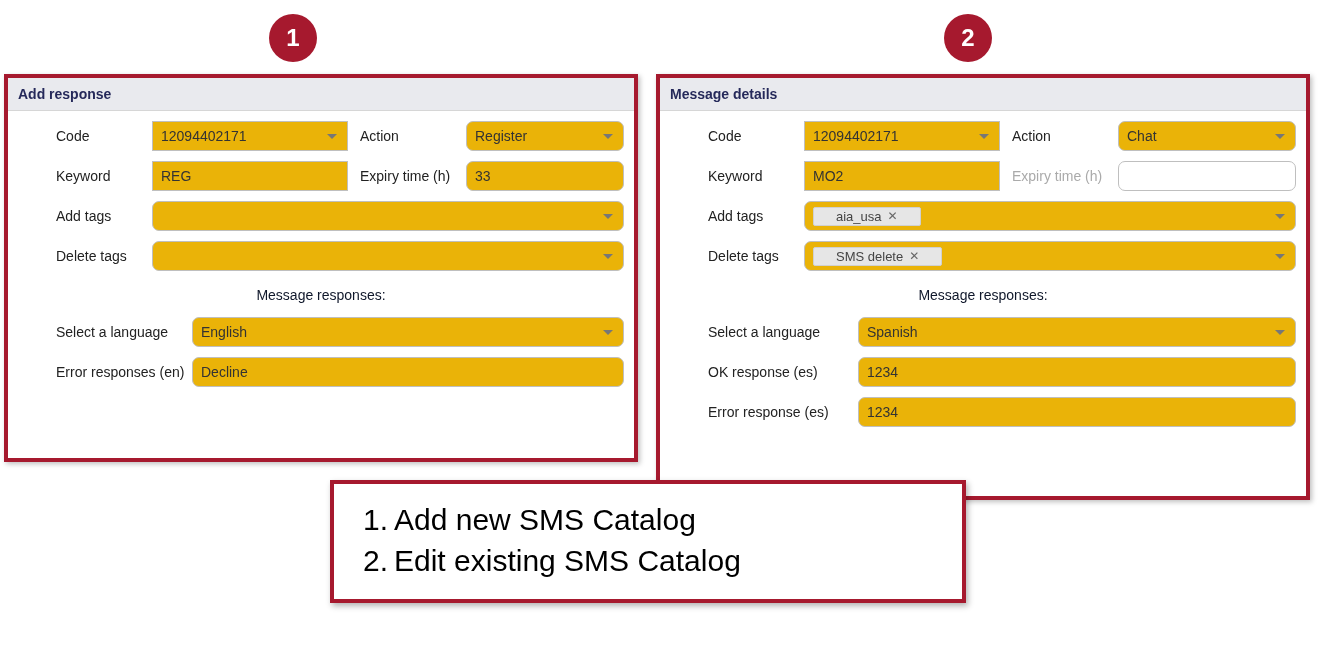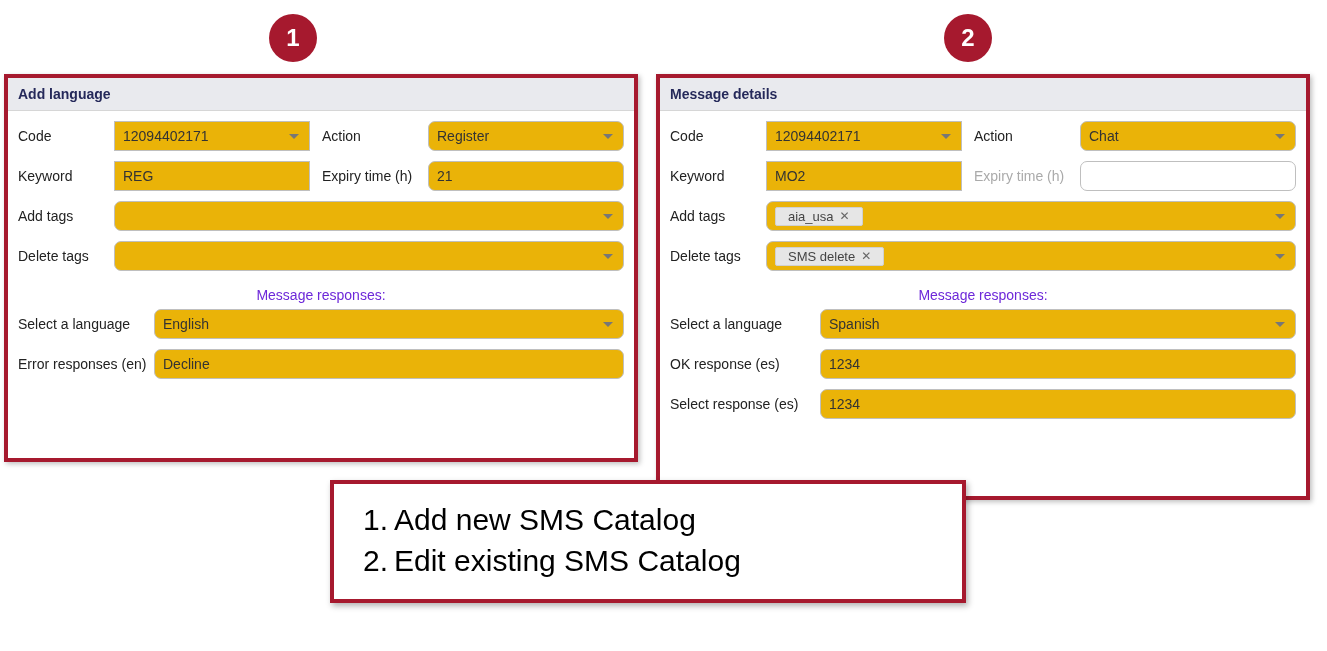--- a/index.html
+++ b/index.html
@@ -60,20 +60,21 @@
     color: #25295a;
   }
   .panel-body {
     padding: 10px 10px 4px 10px;
   }
 
   .row {
     display: flex;
     align-items: center;
     margin-bottom: 10px;
+    margin-left: 38px;
   }
   .label {
     color: #222;
   }
   .label-nm { width: 96px; flex: 0 0 96px; }
   .label-md { width: 84px; flex: 0 0 84px; }
   .label-lg { width: 136px; flex: 0 0 136px; }
   .label-lg2 { width: 150px; flex: 0 0 150px; }
 
   .input, .dropdown, .tagbox {
@@ -110,31 +111,31 @@
     border-left: 5px solid transparent;
     border-right: 5px solid transparent;
     border-top: 5px solid #777;
   }
 
   .grow { flex: 1 1 auto; min-width: 0; border-radius: 7px; }
   .gap { width: 12px; flex: 0 0 12px; }
 
   .section-title {
     text-align: center;
-    margin: 16px 0 6px 0;
-    color: #6d28d9;
+    margin: 16px 0 14px 0;
+    color: #0f172a;
   }
 
   .tag-chip {
     display: inline-flex;
     align-items: center;
     background: #e6e6e6;
     border: 1px solid #d0d0d0;
     border-radius: 2px;
-    padding: 1px 12px;
+    padding: 1px 22px;
     font-size: 13px;
     color: #444;
     margin-right: 4px;
   }
   .tag-chip .x {
     margin-left: 6px;
     color: #666;
     font-size: 12px;
   }
 
@@ -166,21 +167,21 @@
 </style>
 </head>
 <body>
 
 <div class="stage">
 
   <div class="badge badge-1">1</div>
   <div class="badge badge-2">2</div>
 
   <div class="panel panel-left">
-    <div class="panel-header">Add language</div>
+    <div class="panel-header">Add response</div>
     <div class="panel-body">
 
       <div class="row">
         <div class="label label-nm">Code</div>
         <div class="dropdown" style="width:196px;flex:0 0 196px">
           <span>12094402171</span>
         </div>
         <div class="gap"></div>
         <div class="label label-md" style="width:106px;flex:0 0 106px">Action</div>
         <div class="dropdown grow">
@@ -189,21 +190,21 @@
       </div>
 
       <div class="row">
         <div class="label label-nm">Keyword</div>
         <div class="input" style="width:196px;flex:0 0 196px">
           <span>REG</span>
         </div>
         <div class="gap"></div>
         <div class="label" style="width:106px;flex:0 0 106px">Expiry time (h)</div>
         <div class="input grow">
-          <span>21</span>
+          <span>33</span>
         </div>
       </div>
 
       <div class="row">
         <div class="label label-nm">Add tags</div>
         <div class="tagbox grow"></div>
       </div>
 
       <div class="row">
         <div class="label label-nm">Delete tags</div>
@@ -288,21 +289,21 @@
       </div>
 
       <div class="row">
         <div class="label label-lg2">OK response (es)</div>
         <div class="input grow">
           <span>1234</span>
         </div>
       </div>
 
       <div class="row" style="margin-bottom:4px">
-        <div class="label label-lg2">Select response (es)</div>
+        <div class="label label-lg2">Error response (es)</div>
         <div class="input grow">
           <span>1234</span>
         </div>
       </div>
 
     </div>
   </div>
 
   <div class="caption-box">
     <div class="cap-row">

